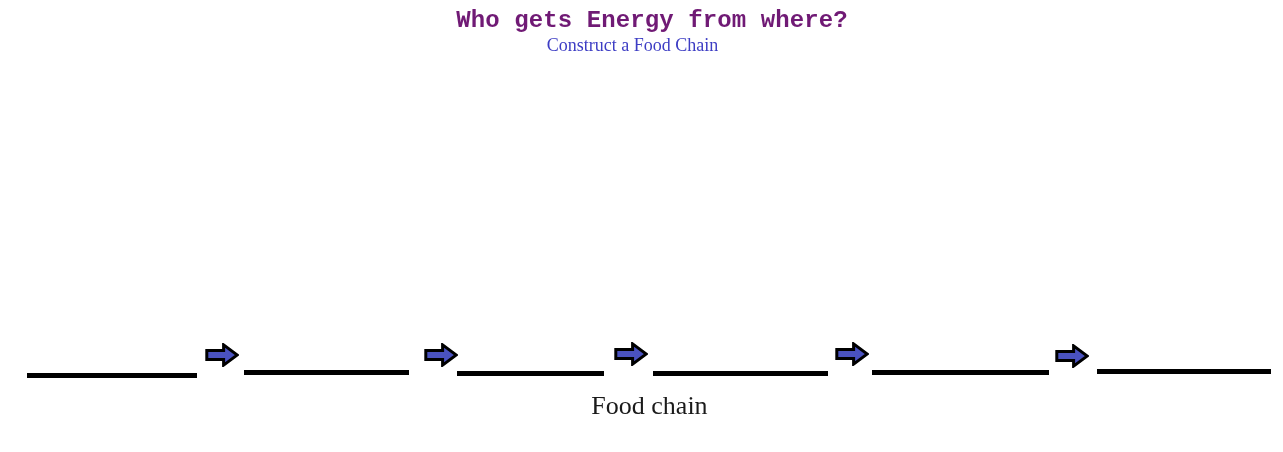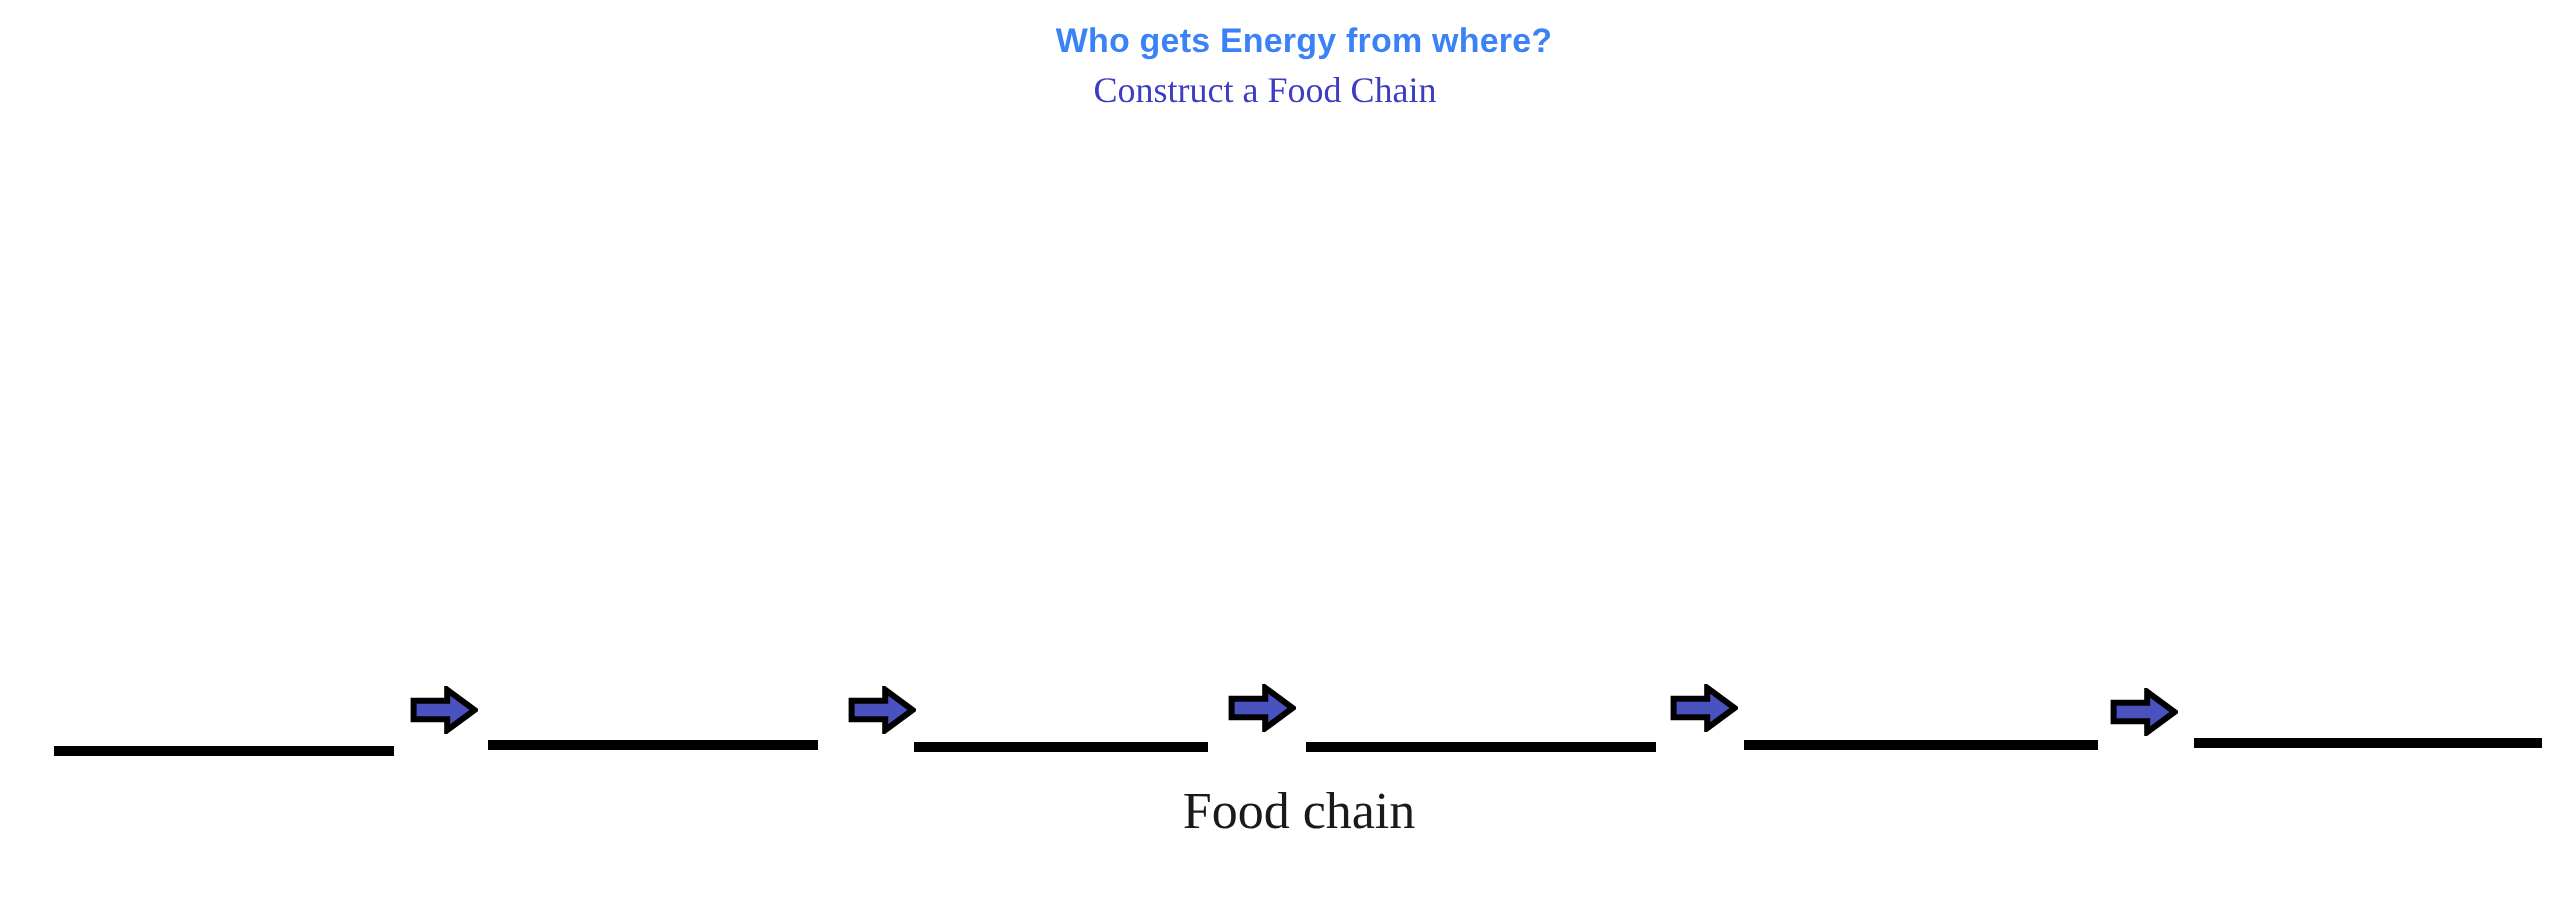--- a/index.html
+++ b/index.html
@@ -26,25 +26,25 @@
   
   .heading-block {
     position: absolute;
     left: 0;
     top: 8px;
     width: 1283px;
     text-align: center;
   }
   .title {
     display: block;
-    font-family: Liberation Sans, sans-serif;
+    font-family: Liberation Mono, monospace;
     font-weight: bold;
-    font-size: 17px;
+    font-size: 24px;
     line-height: 26px;
-    color: #3b82f6;
+    color: #701a75;
     letter-spacing: 0.1px;
     margin-left: 21px;
   }
   .subtitle {
     display: block;
     font-family: "Liberation Serif", "DejaVu Serif", serif;
     font-weight: normal;
     font-size: 18px;
     line-height: 23px;
     color: #3D3DC4;

